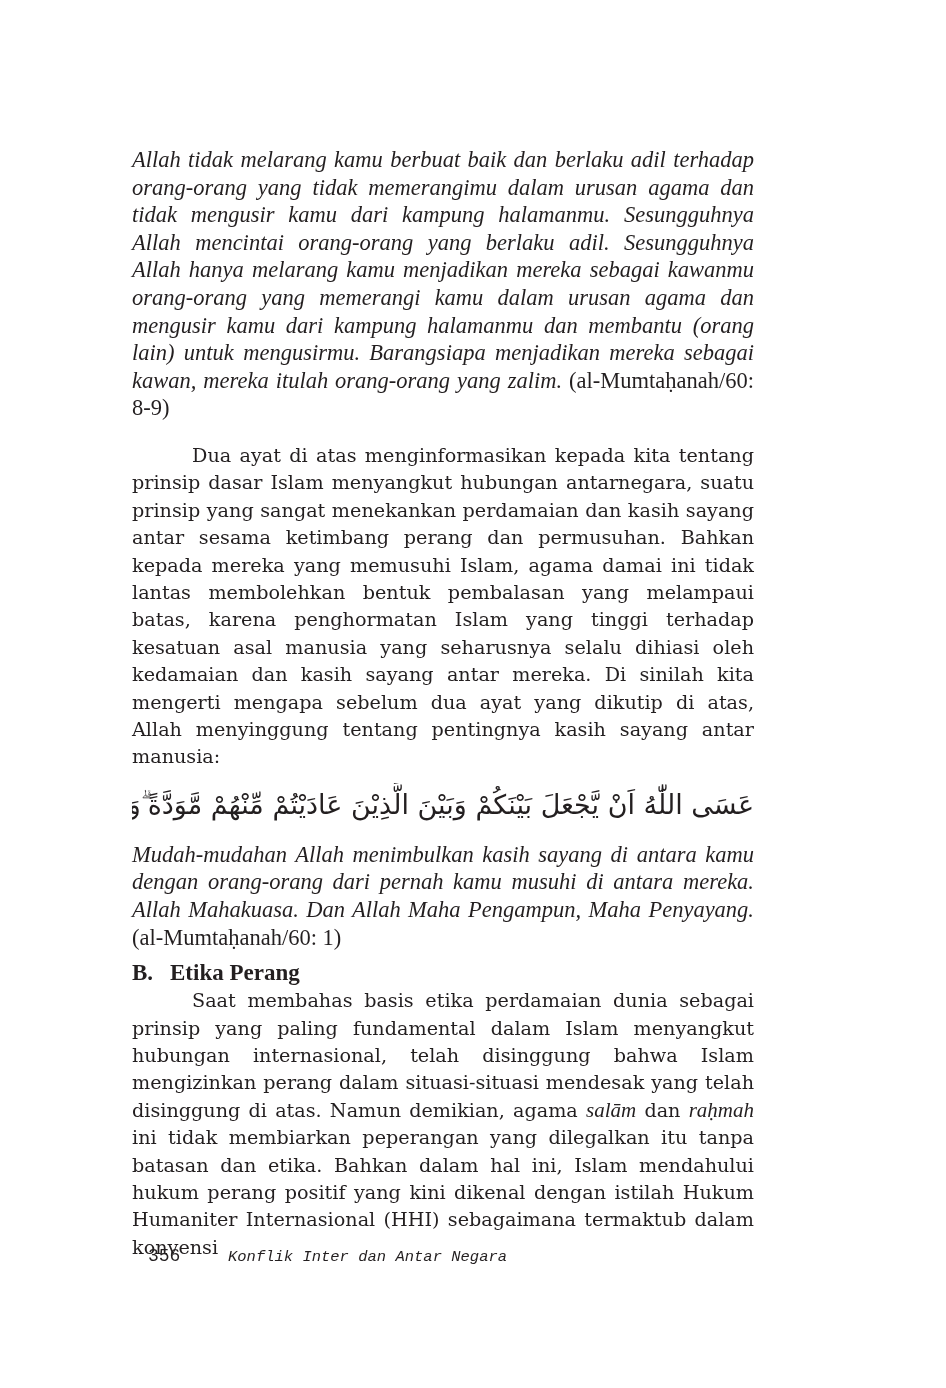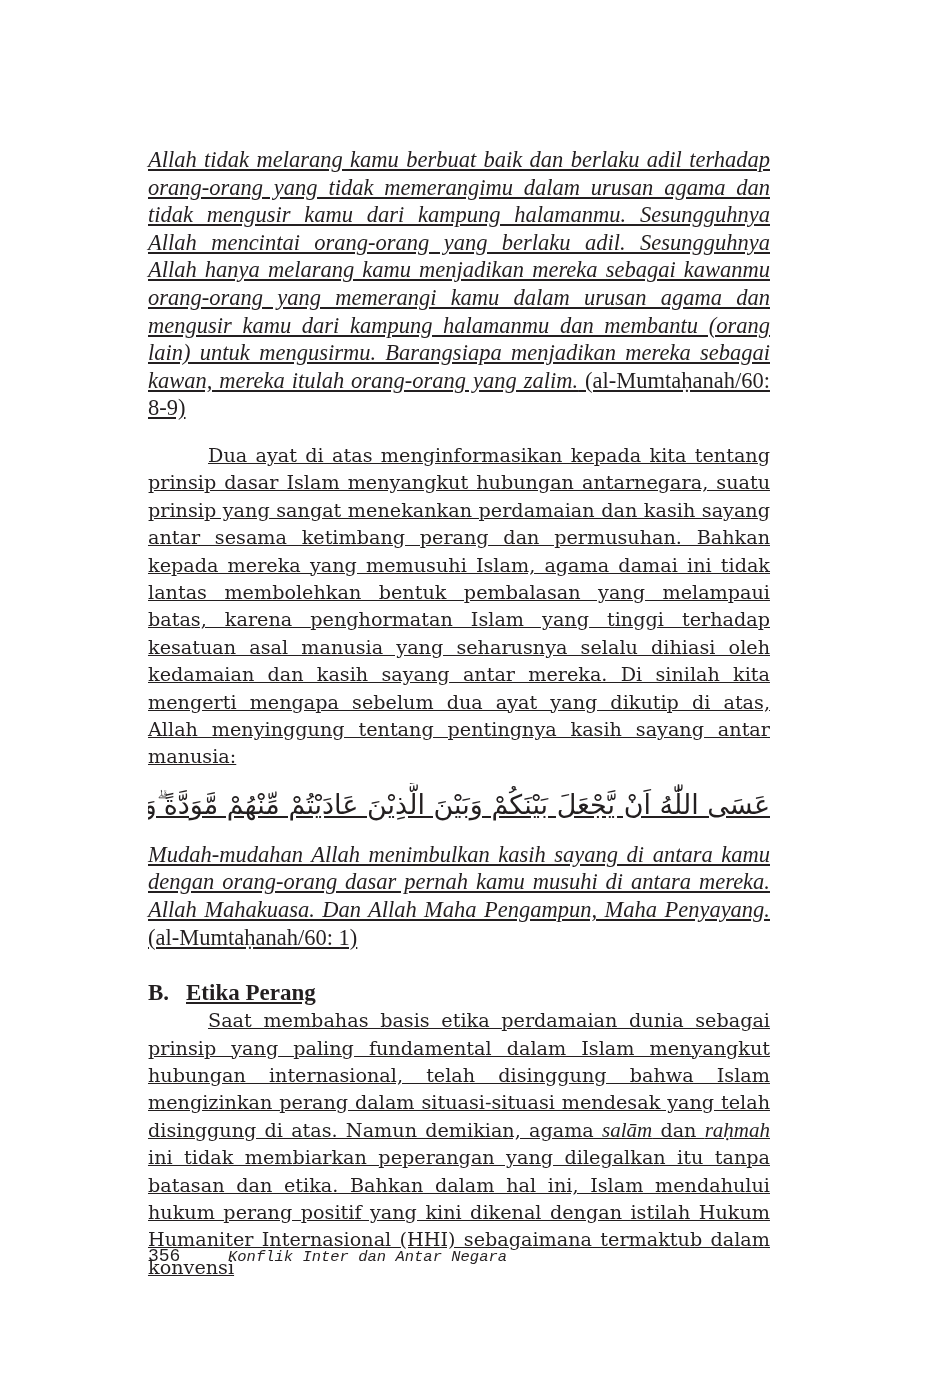--- a/index.html
+++ b/index.html
@@ -1,41 +1,41 @@
 <!DOCTYPE html>
 <html><head>
   <meta charset="utf-8">
   <style>
     html, body { margin: 0; padding: 0; background: #ffffff; }
     body { width: 946px; height: 1388px; position: relative; overflow: hidden; color: #231f20; }
-    .page { position: absolute; left: 148px; top: 146px; width: 622px; text-decoration: underline; }
+    .page { position: absolute; left: 132px; top: 146px; width: 622px; }
     .quote { font-family: "Liberation Serif", serif; font-style: italic; font-size: 22.5px; line-height: 27.6px; text-align: justify; margin: 0; }
     .quote .ref { font-style: normal; }
     .body { font-family: "DejaVu Serif", serif; font-size: 19.2px; line-height: 27.4px; text-align: justify; margin: 0; }
     .indent { text-indent: 60px; }
     .p1 { margin-top: 20px; }
     .arabic { font-family: "DejaVu Sans", sans-serif; direction: rtl; text-align: center; font-size: 27px; line-height: 44px; margin: 12px 0 14px 0; white-space: nowrap; overflow: hidden; }
-    .heading { font-family: "Liberation Serif", serif; font-weight: bold; font-size: 23px; line-height: 28px; margin: 28px 0 0 0; }
+    .heading { font-family: "Liberation Serif", serif; font-weight: bold; font-size: 23px; line-height: 28px; margin: 8px 0 0 0; }
     .heading .num { display: inline-block; width: 38px; }
     .i { font-family: "Liberation Serif", serif; font-style: italic; font-size: 21px; }
     .footer { position: absolute; top: 1246px; left: 148px; font-family: Liberation Mono, monospace; font-size: 18px; color: #231f20; }
     .footer .pn { display: inline-block; width: 80px; }
     .footer .title { font-style: italic; font-size: 15.5px; }
   </style>
 </head>
 <body>
 
 <div class="page">
   <p class="quote"><span>Allah tidak melarang kamu berbuat baik dan berlaku adil terhadap orang-orang yang tidak memerangimu dalam urusan agama dan tidak mengusir kamu dari kampung halamanmu. Sesungguhnya Allah mencintai orang-orang yang berlaku adil. Sesungguhnya Allah hanya melarang kamu menjadikan mereka sebagai kawanmu orang-orang yang memerangi kamu dalam urusan agama dan mengusir kamu dari kampung halamanmu dan membantu (orang lain) untuk mengusirmu. Barangsiapa menjadikan mereka sebagai kawan, mereka itulah orang-orang yang zalim.</span><span class="ref"> (al-Mumtaḥanah/60: 8-9)</span></p>
 
   <p class="body indent p1">Dua ayat di atas menginformasikan kepada kita tentang prinsip dasar Islam menyangkut hubungan antarnegara, suatu prinsip yang sangat menekankan perdamaian dan kasih sayang antar sesama ketimbang perang dan permusuhan. Bahkan kepada mereka yang memusuhi Islam, agama damai ini tidak lantas membolehkan bentuk pembalasan yang melampaui batas, karena penghormatan Islam yang tinggi terhadap kesatuan asal manusia yang seharusnya selalu dihiasi oleh kedamaian dan kasih sayang antar mereka. Di sinilah kita mengerti mengapa sebelum dua ayat yang dikutip di atas, Allah menyinggung tentang pentingnya kasih sayang antar manusia:</p>
 
   <div class="arabic">عَسَى اللّٰهُ اَنْ يَّجْعَلَ بَيْنَكُمْ وَبَيْنَ الَّذِيْنَ عَادَيْتُمْ مِّنْهُمْ مَّوَدَّةً ۗوَاللّٰهُ قَدِيْرٌ ۗوَاللّٰهُ غَفُوْرٌ رَّحِيْمٌ</div>
 
-  <p class="quote"><span>Mudah-mudahan Allah menimbulkan kasih sayang di antara kamu dengan orang-orang dasar pernah kamu musuhi di antara mereka. Allah Mahakuasa. Dan Allah Maha Pengampun, Maha Penyayang.</span><span class="ref"> (al-Mumtaḥanah/60: 1)</span></p>
+  <p class="quote"><span>Mudah-mudahan Allah menimbulkan kasih sayang di antara kamu dengan orang-orang dari pernah kamu musuhi di antara mereka. Allah Mahakuasa. Dan Allah Maha Pengampun, Maha Penyayang.</span><span class="ref"> (al-Mumtaḥanah/60: 1)</span></p>
 
   <h2 class="heading"><span class="num">B.</span><span>Etika Perang</span></h2>
 
   <p class="body indent"><span>Saat membahas basis etika perdamaian dunia sebagai prinsip yang paling fundamental dalam Islam menyangkut hubungan internasional, telah disinggung bahwa Islam mengizinkan perang dalam situasi-situasi mendesak yang telah disinggung di atas. Namun demikian, agama </span><span class="i">salām</span><span> dan </span><span class="i">raḥmah</span><span> ini tidak membiarkan peperangan yang dilegalkan itu tanpa batasan dan etika. Bahkan dalam hal ini, Islam mendahului hukum perang positif yang kini dikenal dengan istilah Hukum Humaniter Internasional (HHI) sebagaimana termaktub dalam konvensi</span></p>
 </div>
 
 <div class="footer">
   <span class="pn">356</span><span class="title">Konflik Inter dan Antar Negara</span>
 </div>
 

